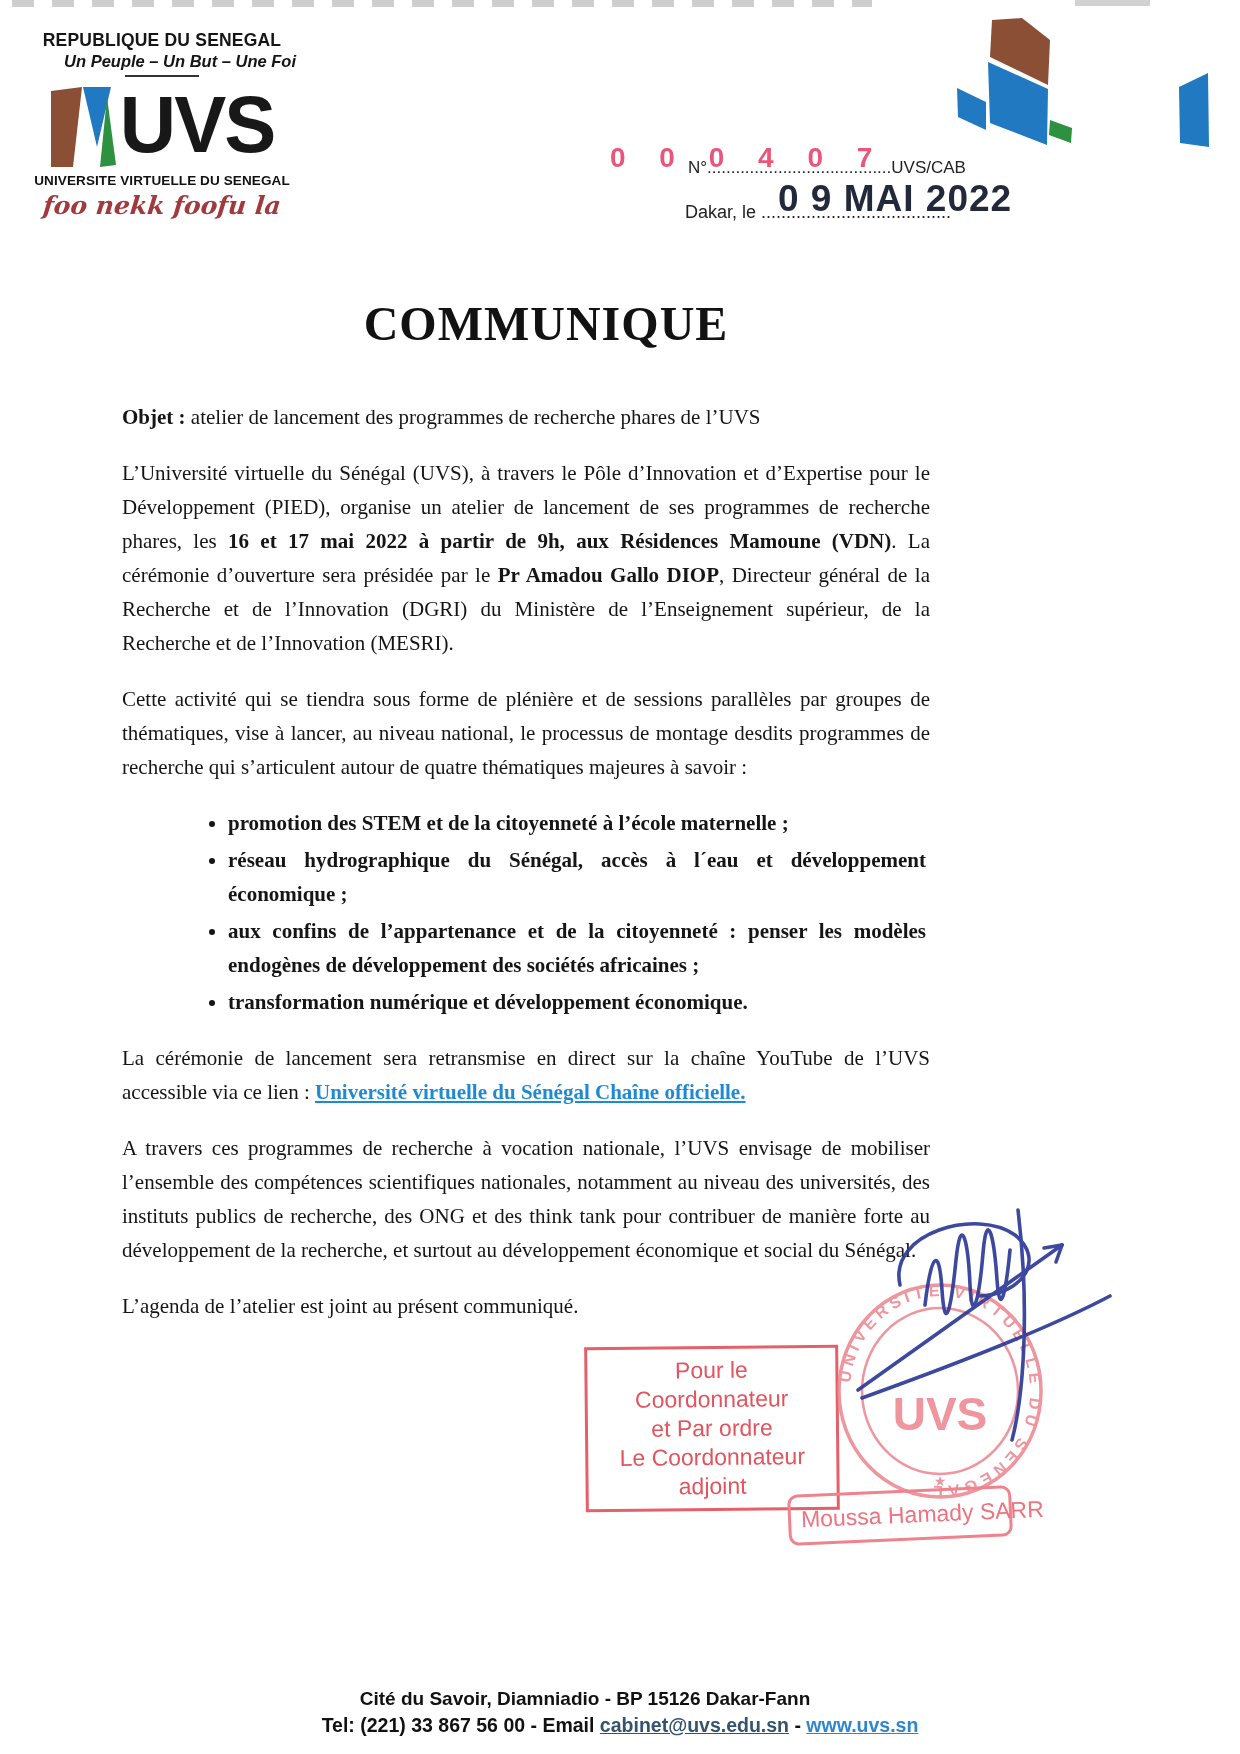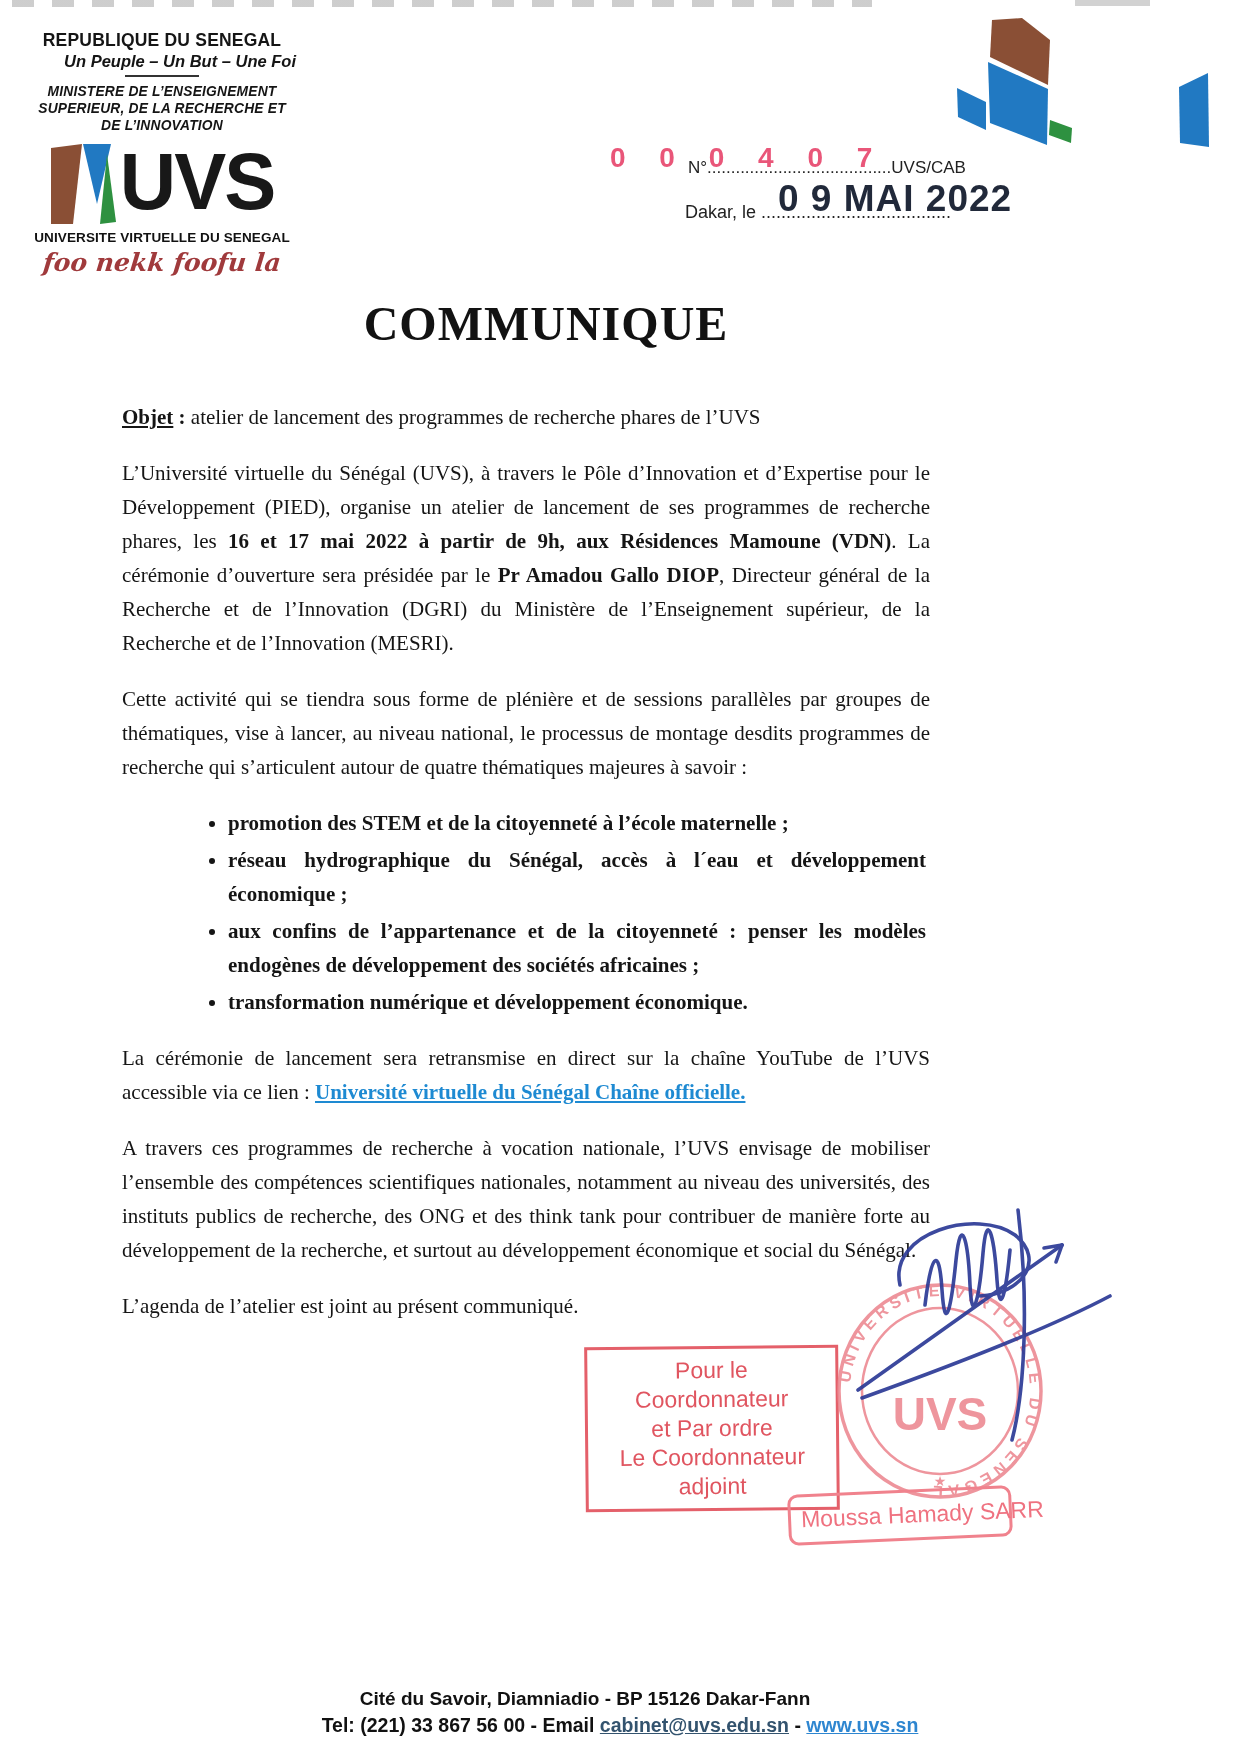--- a/index.html
+++ b/index.html
@@ -38,21 +38,21 @@
     font-weight:bold; font-size:28px; letter-spacing:13px; color:#e8486e; opacity:.92; z-index:3; white-space:nowrap;}
   .date-stamp{position:absolute; left:778px; top:178px; font-family:"Liberation Sans", sans-serif;
     font-weight:bold; font-size:37px; letter-spacing:1px; color:#0f172a; opacity:.92; z-index:3; white-space:nowrap;}
   
   .doc-title{position:absolute; left:0; top:296px; width:1092px; text-align:center;
     font-size:48px; font-weight:bold; letter-spacing:1px; color:#121212;}
   
   .body-col{position:absolute; left:122px; top:400px; width:808px;
     font-size:21px; line-height:34px; text-align:justify;}
   .body-col p{margin:0 0 22px 0;}
-  .objet-label{font-weight:bold; text-decoration:underline;}
+  .objet-label{font-weight:bold; }
   .objet-colon{font-weight:bold;}
   b{font-weight:bold;}
   ul.themes{margin:4px 4px 22px 0; padding-left:106px;}
   ul.themes li{font-weight:bold; margin:0 0 3px 0; text-align:justify;}
   .yt-link{color:#1e8ad2; font-weight:bold; text-decoration:underline; text-decoration-color:#1e8ad2;}
   
   .order-box{position:absolute; left:585px; top:1346px; width:224px; padding:7px 12px;
     border:3px solid #e4606a; color:#e05560; font-family:"Liberation Sans", sans-serif;
     font-size:23px; line-height:29px; text-align:center; transform:rotate(-.6deg); background:rgba(255,255,255,.0);}
   .name-box{position:absolute; left:788px; top:1490px; width:198px; padding:9px 10px;
@@ -74,25 +74,20 @@
 
 <div class="page">
 
   <div class="scan-band"></div>
   <div class="scan-band2"></div>
 
   <div class="hleft">
     <div class="republic">REPUBLIQUE DU SENEGAL</div>
     <div class="motto">Un Peuple – Un But – Une Foi</div>
     <div class="hsep"></div>
-    <div class="ministry">
-      <div>MINISTERE DE L’ENSEIGNEMENT</div>
-      <div>SUPERIEUR, DE LA RECHERCHE ET</div>
-      <div>DE L’INNOVATION</div>
-    </div>
     <div class="logo-row">
       <svg class="logo-mark" viewBox="0 0 66 84" xmlns="http://www.w3.org/2000/svg">
         <polygon points="1,6 32,2 23,82 1,82" fill="#8a4f35"></polygon>
         <polygon points="33,2 61,2 47,62" fill="#2179c2"></polygon>
         <polygon points="57,12 50,82 66,80" fill="#2e9140"></polygon>
       </svg>
       <div class="logo-acronym">UVS</div>
     </div>
     <div class="logo-name">UNIVERSITE VIRTUELLE DU SENEGAL</div>
     <div class="logo-slogan">foo nekk foofu la</div>

